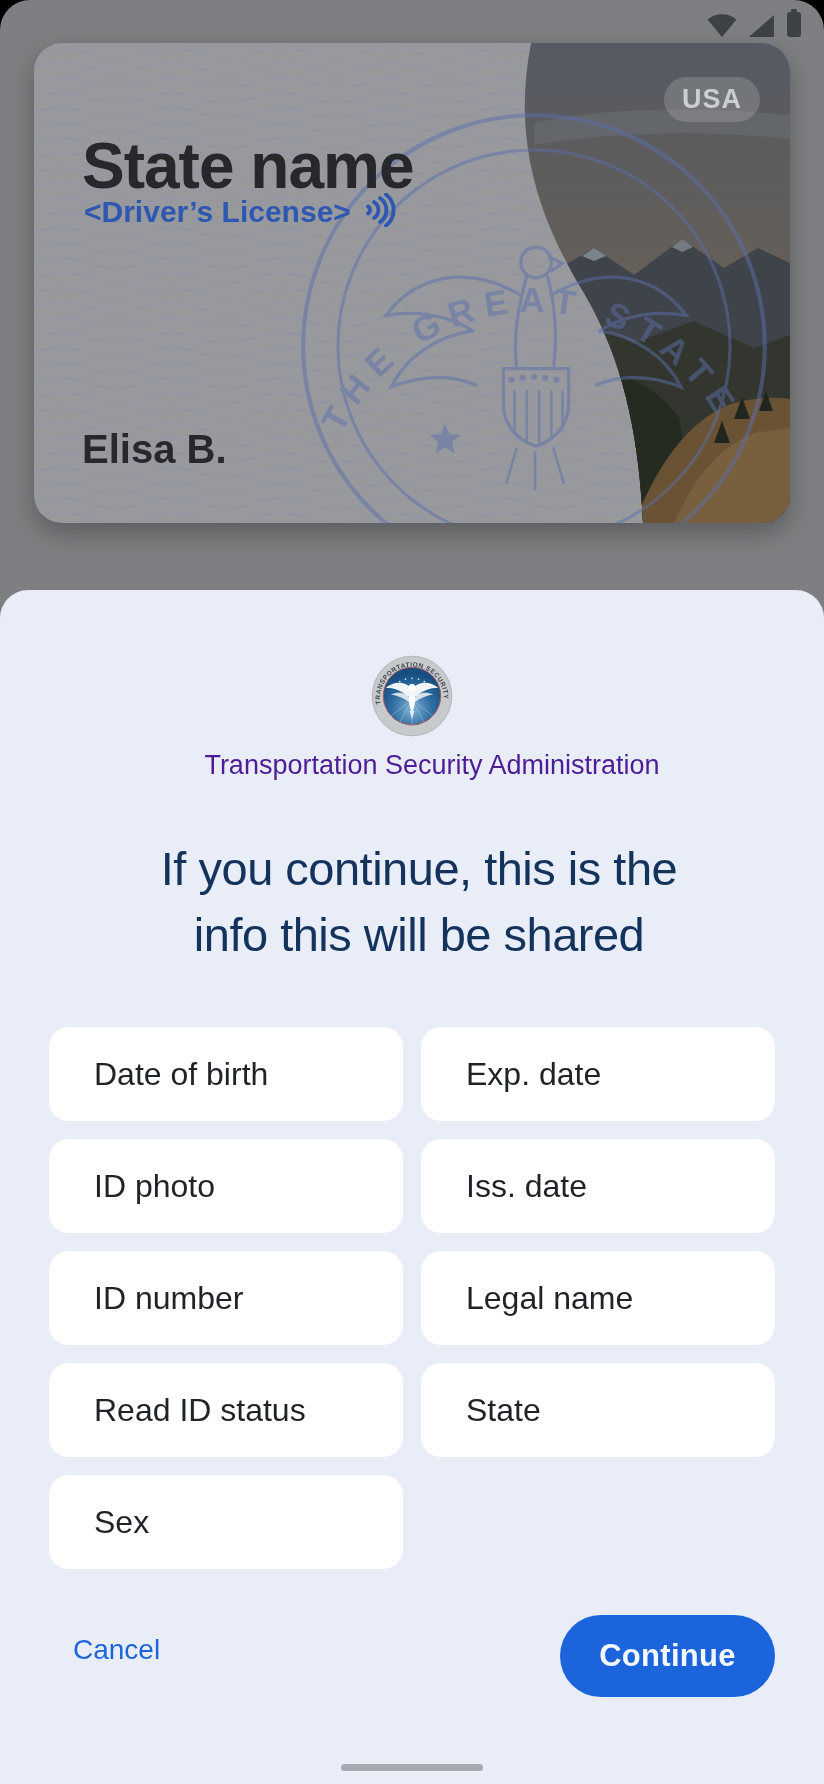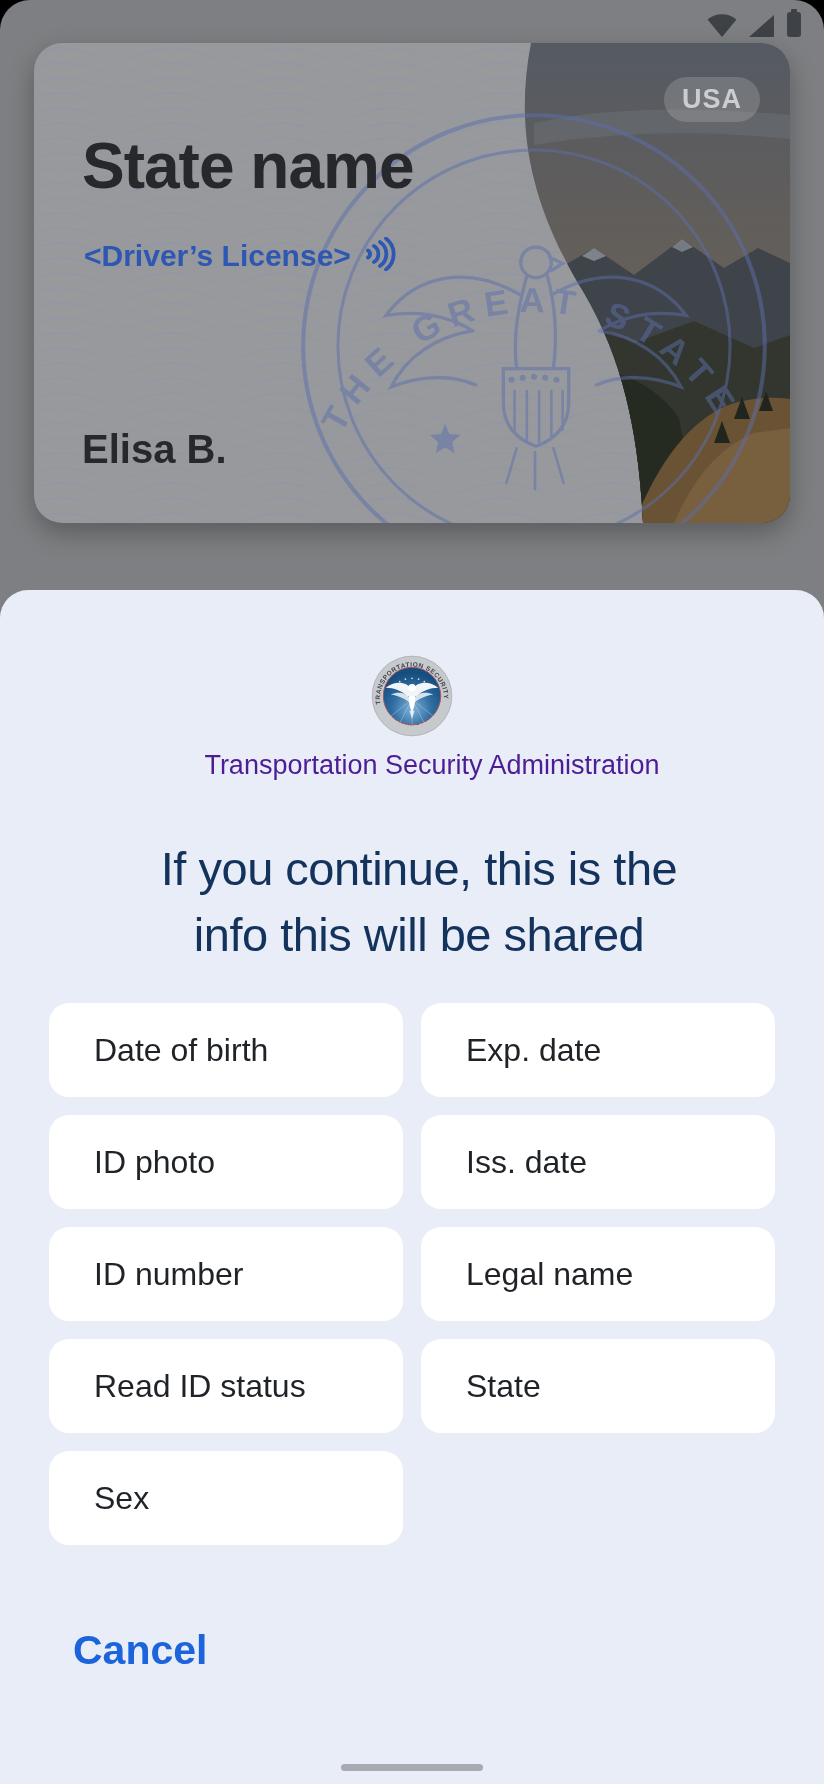--- a/index.html
+++ b/index.html
@@ -14,51 +14,51 @@
   .status-icons{position:absolute;right:22px;top:9px;display:flex;align-items:flex-end;gap:12px;height:32px;}
   
   .card{
     position:absolute;left:34px;top:43px;width:756px;height:480px;
     border-radius:28px;background:#97999d;overflow:hidden;
     box-shadow:0 10px 26px rgba(0,0,0,.28);
   }
   .card-waves,.card-photo{position:absolute;left:0;top:0;width:756px;height:480px;}
   .card-seal{position:absolute;left:260px;top:58px;width:480px;height:480px;opacity:.5;}
   .card-title{position:absolute;left:48px;top:48px;font-size:64px;font-weight:700;color:#26282c;letter-spacing:-1px;margin-top:38px;}
-  .doc-row{position:absolute;left:50px;top:150px;display:flex;align-items:center;gap:12px;margin-top:44px;}
+  .doc-row{position:absolute;left:50px;top:150px;display:flex;align-items:center;gap:12px;}
   .doc-type{font-size:30px;font-weight:700;color:#2d57b0;}
   .holder{position:absolute;left:48px;top:384px;font-size:40px;font-weight:700;color:#26282c;}
   .usa-badge{
     position:absolute;left:630px;top:34px;width:96px;height:45px;border-radius:23px;
     background:rgba(255,255,255,.16);display:flex;align-items:center;justify-content:center;
     font-size:27px;font-weight:700;color:#caced3;letter-spacing:1px;
   }
   
   .sheet{
     position:absolute;left:0;top:590px;width:824px;height:1194px;
     background:#e9edf8;border-radius:28px 28px 0 0;
   }
   .tsa-logo{position:absolute;left:371px;top:65px;width:82px;height:82px;}
   .org-name{position:absolute;left:0;top:160px;width:824px;text-align:center;font-size:27px;color:#4c1d95;padding-left:20px;}
   .heading{
     position:absolute;left:0;top:246px;width:824px;text-align:center;
     font-size:47px;line-height:66px;color:#14335c;letter-spacing:-.5px;padding-left:7px;
   }
   .grid{
-    position:absolute;left:49px;top:413px;width:726px;
+    position:absolute;left:49px;top:437px;width:726px;
     display:grid;grid-template-columns:354px 354px;column-gap:18px;row-gap:18px;
   }
   .chip{
     height:94px;background:#ffffff;border-radius:20px;
     display:flex;align-items:center;padding-left:45px;box-sizing:border-box;
   }
   .chip-label{font-size:32px;color:#1f2227;}
   .cancel-btn{
     position:absolute;left:73px;top:1038px;height:44px;display:flex;align-items:center;
-    font-size:41px;font-weight:700;color:#1b64dc;background:none;border:none;padding:0;cursor:pointer;
+    font-size:28px;font-weight:400;color:#1b64dc;background:none;border:none;padding:0;cursor:pointer;
     font-family:"Liberation Sans",sans-serif;
   }
   .continue-btn{
     position:absolute;left:560px;top:1025px;width:215px;height:82px;border-radius:41px;
     background:#1b64dc;border:none;cursor:pointer;
     display:flex;align-items:center;justify-content:center;
     font-size:31px;font-weight:700;color:#f4f7fb;letter-spacing:.3px;
     font-family:"Liberation Sans",sans-serif;
   }
   .gesture-bar{position:absolute;left:341px;top:1174px;width:142px;height:7px;border-radius:4px;background:#a7abb1;}
@@ -261,17 +261,18 @@
   <div class="chip">
     <span class="chip-label">State</span>
   </div>
 
   <div class="chip">
     <span class="chip-label">Sex</span>
   </div>
 </div>
 
     <button class="cancel-btn">Cancel</button>
+    <button class="continue-btn">Continue</button>
 
     <div class="gesture-bar"></div>
   </div>
 
 </div>
 
 </body></html>

